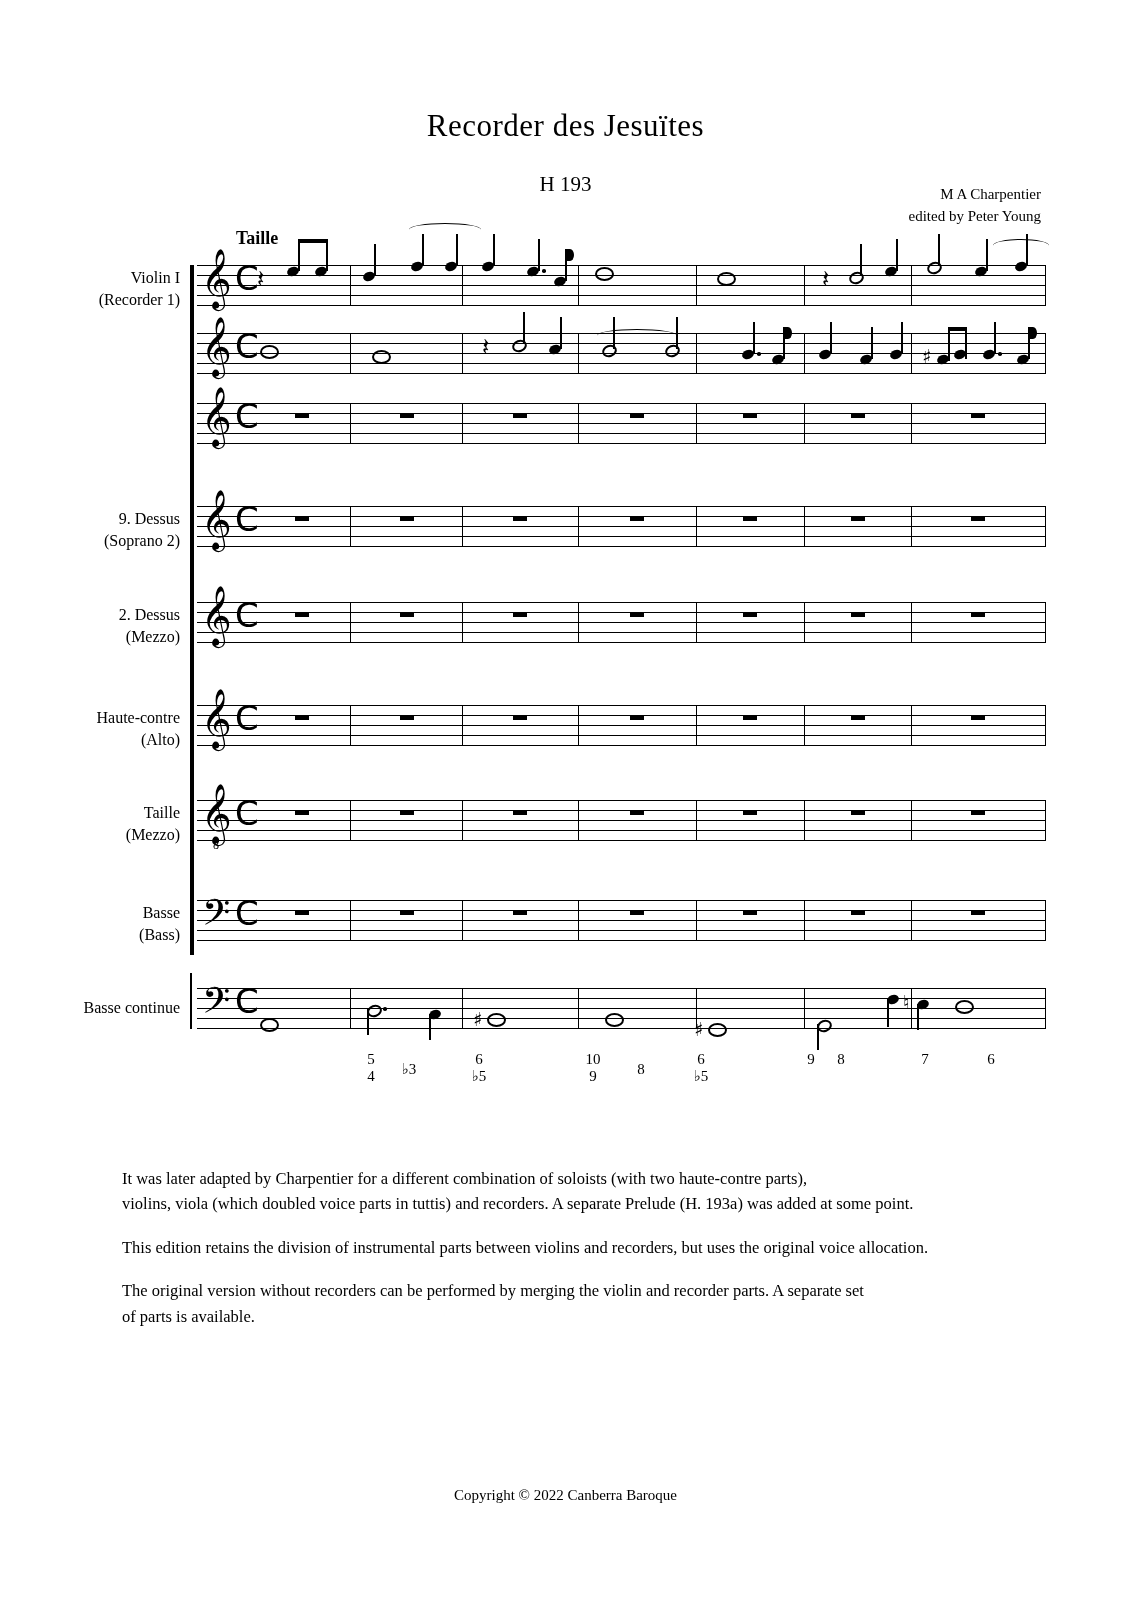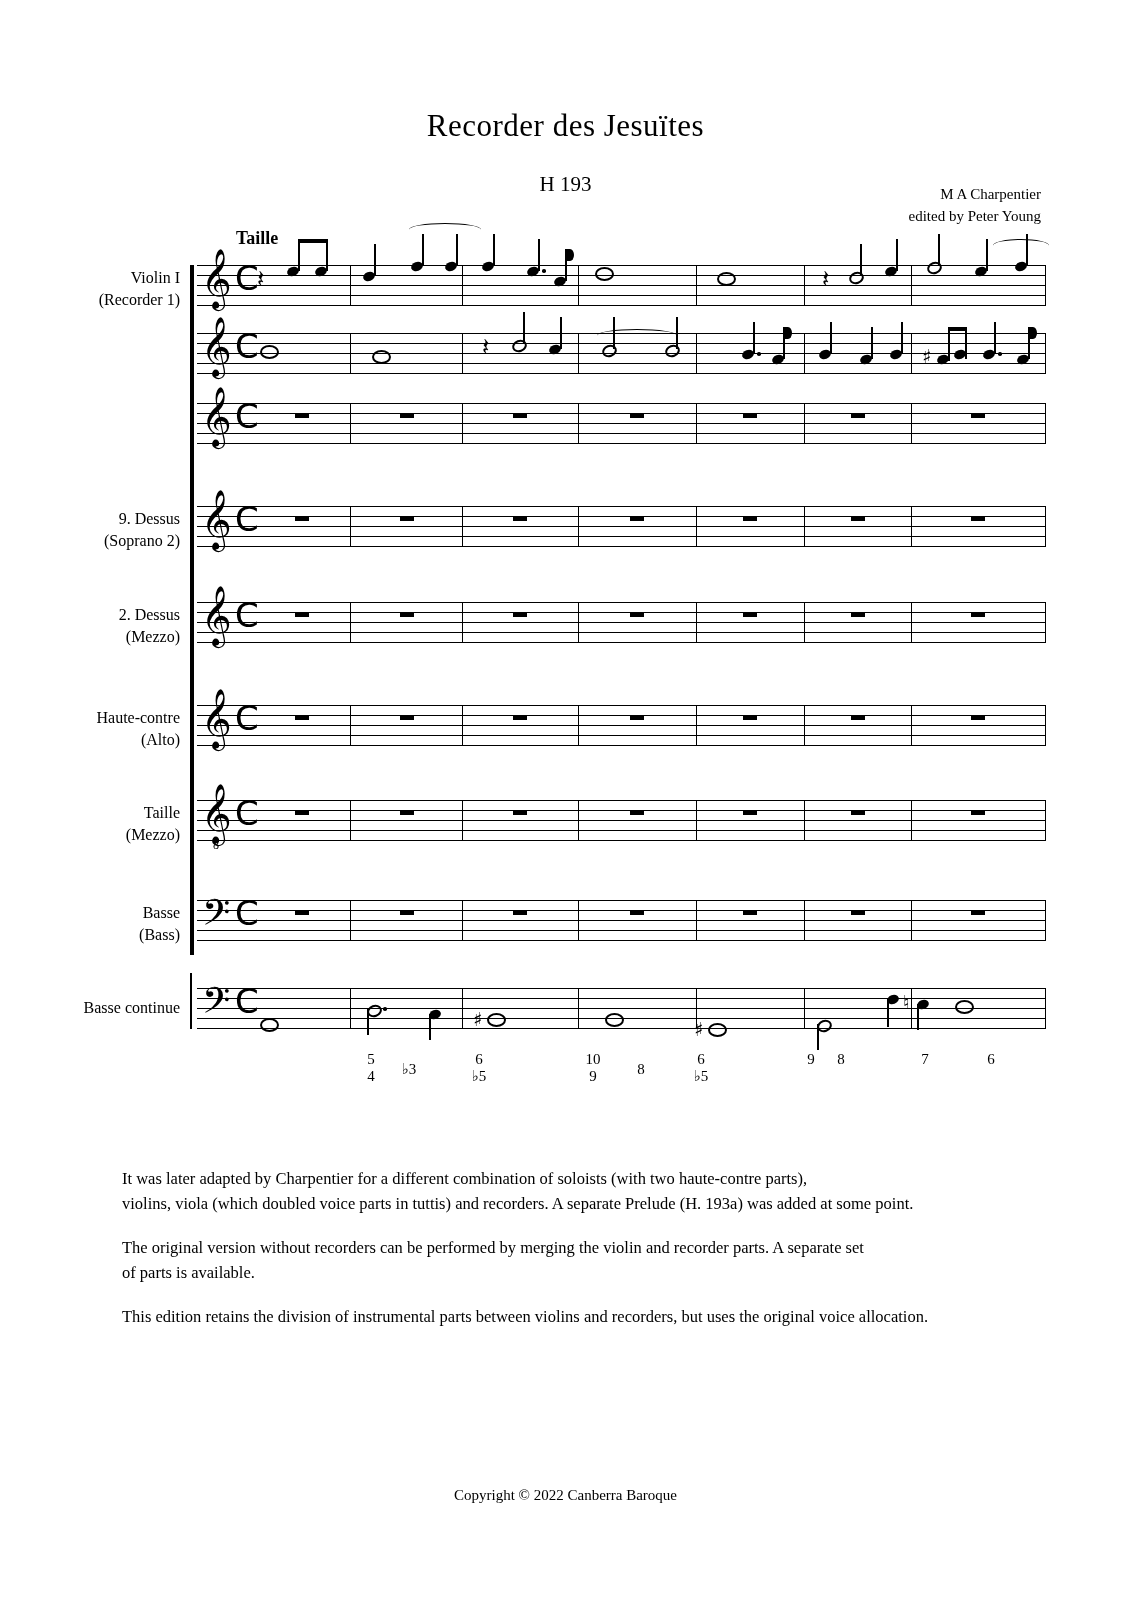--- a/index.html
+++ b/index.html
@@ -612,23 +612,23 @@
 
   </div>
 
   <div class="notes-block">
     <p>
       <br>
       <span>It was later adapted by Charpentier for a different combination of soloists (with two haute-contre parts),</span><br>
       <span>violins, viola (which doubled voice parts in tuttis) and recorders. A separate Prelude (H. 193a) was added at some point.</span>
     </p>
     <p>
+      <span>This edition retains the division of instrumental parts between violins and recorders, but uses the original voice allocation.</span>
+    </p>
+    <p>
       <span>The original version without recorders can be performed by merging the violin and recorder parts. A separate set</span><br>
       <span>of parts is available.</span>
     </p>
-    <p>
-      <span>This edition retains the division of instrumental parts between violins and recorders, but uses the original voice allocation.</span>
-    </p>
   </div>
 
   <div class="copyright">Copyright © 2022 Canberra Baroque</div>
 
 </div>
 
 </body></html>

